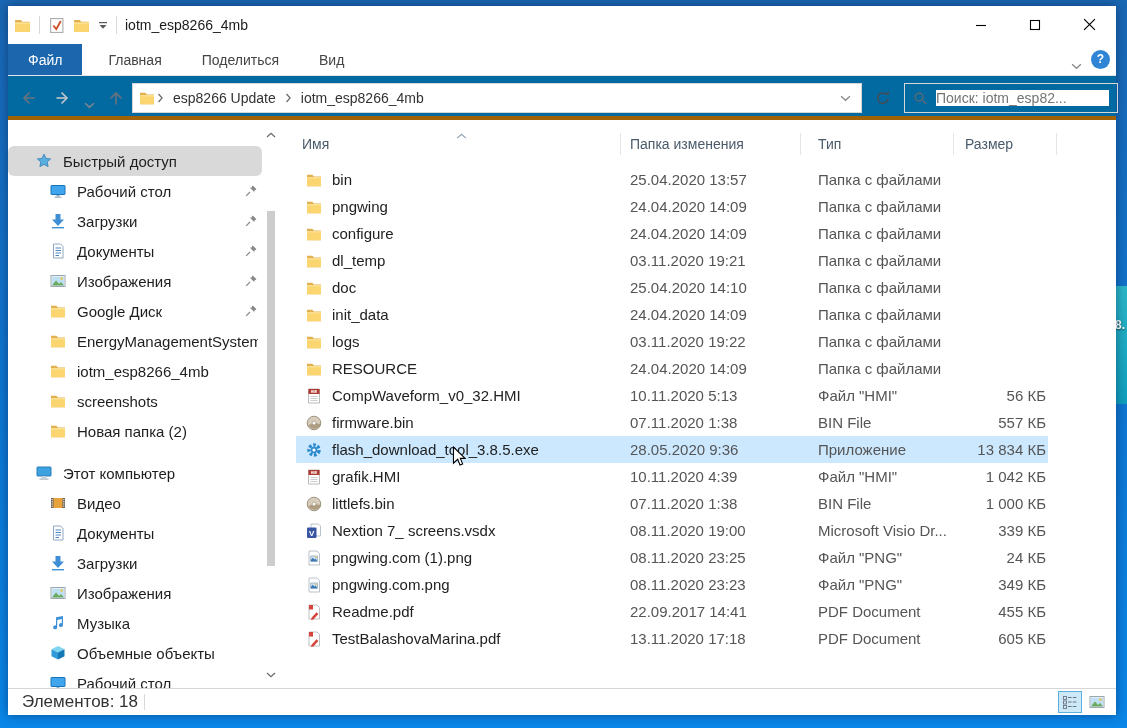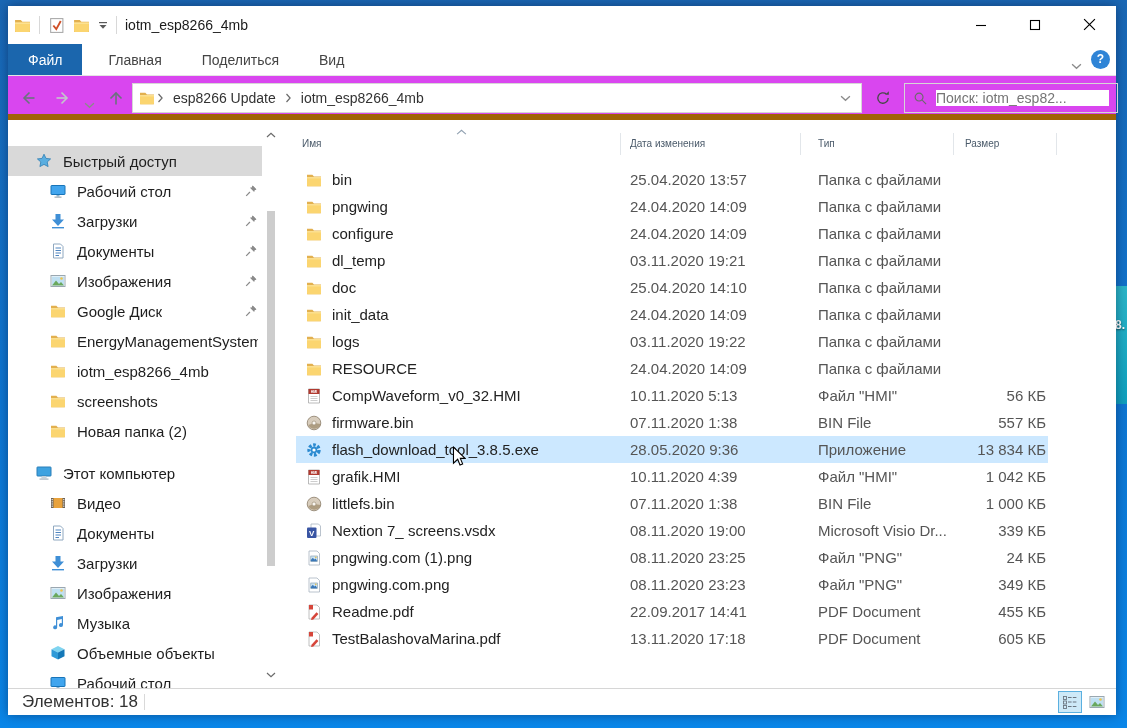--- a/index.html
+++ b/index.html
@@ -23,55 +23,55 @@
 
   
   .tabsrow { position:relative; height:32px; display:flex; align-items:stretch; border-bottom:1px solid #e4e4e4; background:#fff; }
   .tab { font-size:14px; color:#444; line-height:32px; padding:0 14px; margin-left:12px; }
   .tab.active { background:#1b66ad; color:#fff; padding:0 20px; margin-left:0; }
   .ribbon-chev { position:absolute; right:34px; top:12px; }
   .helpbtn { position:absolute; right:6px; top:6px; width:19px; height:19px; border-radius:50%;
              background:#2f84d6; color:#fff; font-size:12px; font-weight:bold; text-align:center; line-height:19px; }
 
   
-  .navrow { position:relative; height:44px; background:#d946ef; border-bottom:6px solid #a16207; }
+  .navrow { position:relative; height:44px; background:#0369a1; border-bottom:4px solid #a16207; }
   .navbtn { position:absolute; top:12px; }
   .addressbar { position:absolute; left:124px; top:7px; width:730px; height:30px; border:1px solid #d6d6d6;
                 background:#fff; display:flex; align-items:center; padding:0 6px; }
   .crumb { font-size:14px; color:#333; padding:0 7px; white-space:nowrap; }
   .crumb-chev { display:flex; align-items:center; padding:0 2px; }
   .addr-end { margin-left:auto; display:flex; align-items:center; padding-right:4px; }
   .refreshbtn { position:absolute; left:858px; top:7px; width:34px; height:30px;
                 display:flex; align-items:center; justify-content:center; }
   .searchbox { position:absolute; left:896px; top:7px; width:214px; height:30px; border:1px solid #d6d6d6;
                display:flex; align-items:center; padding:0 8px; gap:8px; }
   .searchbox input { border:none; outline:none; flex:1; font-size:14px; font-family:inherit; color:#555; min-width:0; }
   .searchbox input::placeholder { color:#757575; opacity:1; }
 
   
   .content { position:absolute; top:114px; left:0; right:0; bottom:27px; background:#fff; overflow:hidden; }
 
   
   .sidebar { position:absolute; left:0; top:0; bottom:0; width:254px; }
   .sitems { position:absolute; top:26px; left:0; right:0; }
   .sitem { height:30px; display:flex; align-items:center; font-size:15px; color:#1e1e1e; padding-right:4px; }
-  .sitem.lvl0 { padding-left:28px; }
+  .sitem.lvl0 { padding-left:28px;border-radius:6px; }
   .sitem.lvl1 { padding-left:42px; }
   .sitem.sel { background:#d9d9d9; }
   .sic { width:16px; height:16px; margin-right:11px; flex:0 0 16px; display:flex; }
   .slabel { white-space:nowrap; overflow:hidden; }
   .pin { margin-left:auto; width:14px; height:14px; display:flex; flex:0 0 14px; }
   .gap12 { height:12px; }
   .sscroll { position:absolute; left:254px; top:0; bottom:0; width:18px; }
   .sarrow { position:absolute; left:4px; }
   .sthumb { position:absolute; left:5px; top:91px; width:8px; height:355px; background:#cdcdcd; }
 
   
   .files { position:absolute; left:282px; top:0; right:0; bottom:0; }
-  .fhead { position:absolute; top:5px; left:0; right:0; height:38px; font-size:10px; color:#4a5a6a; }
+  .fhead { position:absolute; top:5px; left:0; right:0; height:38px; font-size:14px; color:#4a5a6a; }
   .hcell { position:absolute; top:0; line-height:38px; }
   .hsep { position:absolute; top:8px; width:1px; height:22px; background:#e2e6ea; }
   .sortchev { position:absolute; left:166px; top:1px; }
   .rows { position:absolute; top:46px; left:0; right:0; }
   .sel-highlight { position:absolute; left:6px; top:270px; width:752px; height:27px; background:#cce8ff; }
   .frow { position:relative; height:27px; display:grid; align-items:center; padding-left:16px;
           grid-template-columns:26px 298px 188px 135px 93px; font-size:15px; }
   .fic { width:16px; height:16px; display:flex; }
   .c-name { color:#222; white-space:nowrap; overflow:hidden; }
   .c-date,.c-type { color:#555; white-space:nowrap; overflow:hidden; }
@@ -474,21 +474,21 @@
         </div>
       </div>
 
       <div class="files">
         <div class="fhead">
           <span class="sortchev"><svg width="11" height="6" viewBox="0 0 10 5">
                 <path d="M1 4.5L5 1l4 3.5" fill="none" stroke="#90a0b0" stroke-width="1"></path>
               </svg></span>
           <span class="hcell" style="left:12px">Имя</span>
           <span class="hsep" style="left:330px"></span>
-          <span class="hcell" style="left:340px">Дата изменения</span>
+          <span class="hcell" style="left:340px">Папка изменения</span>
           <span class="hsep" style="left:510px"></span>
           <span class="hcell" style="left:528px">Тип</span>
           <span class="hsep" style="left:663px"></span>
           <span class="hcell" style="left:675px">Размер</span>
           <span class="hsep" style="left:766px"></span>
         </div>
         <div class="rows">
           <div class="sel-highlight"></div>
 
           <div class="frow">

